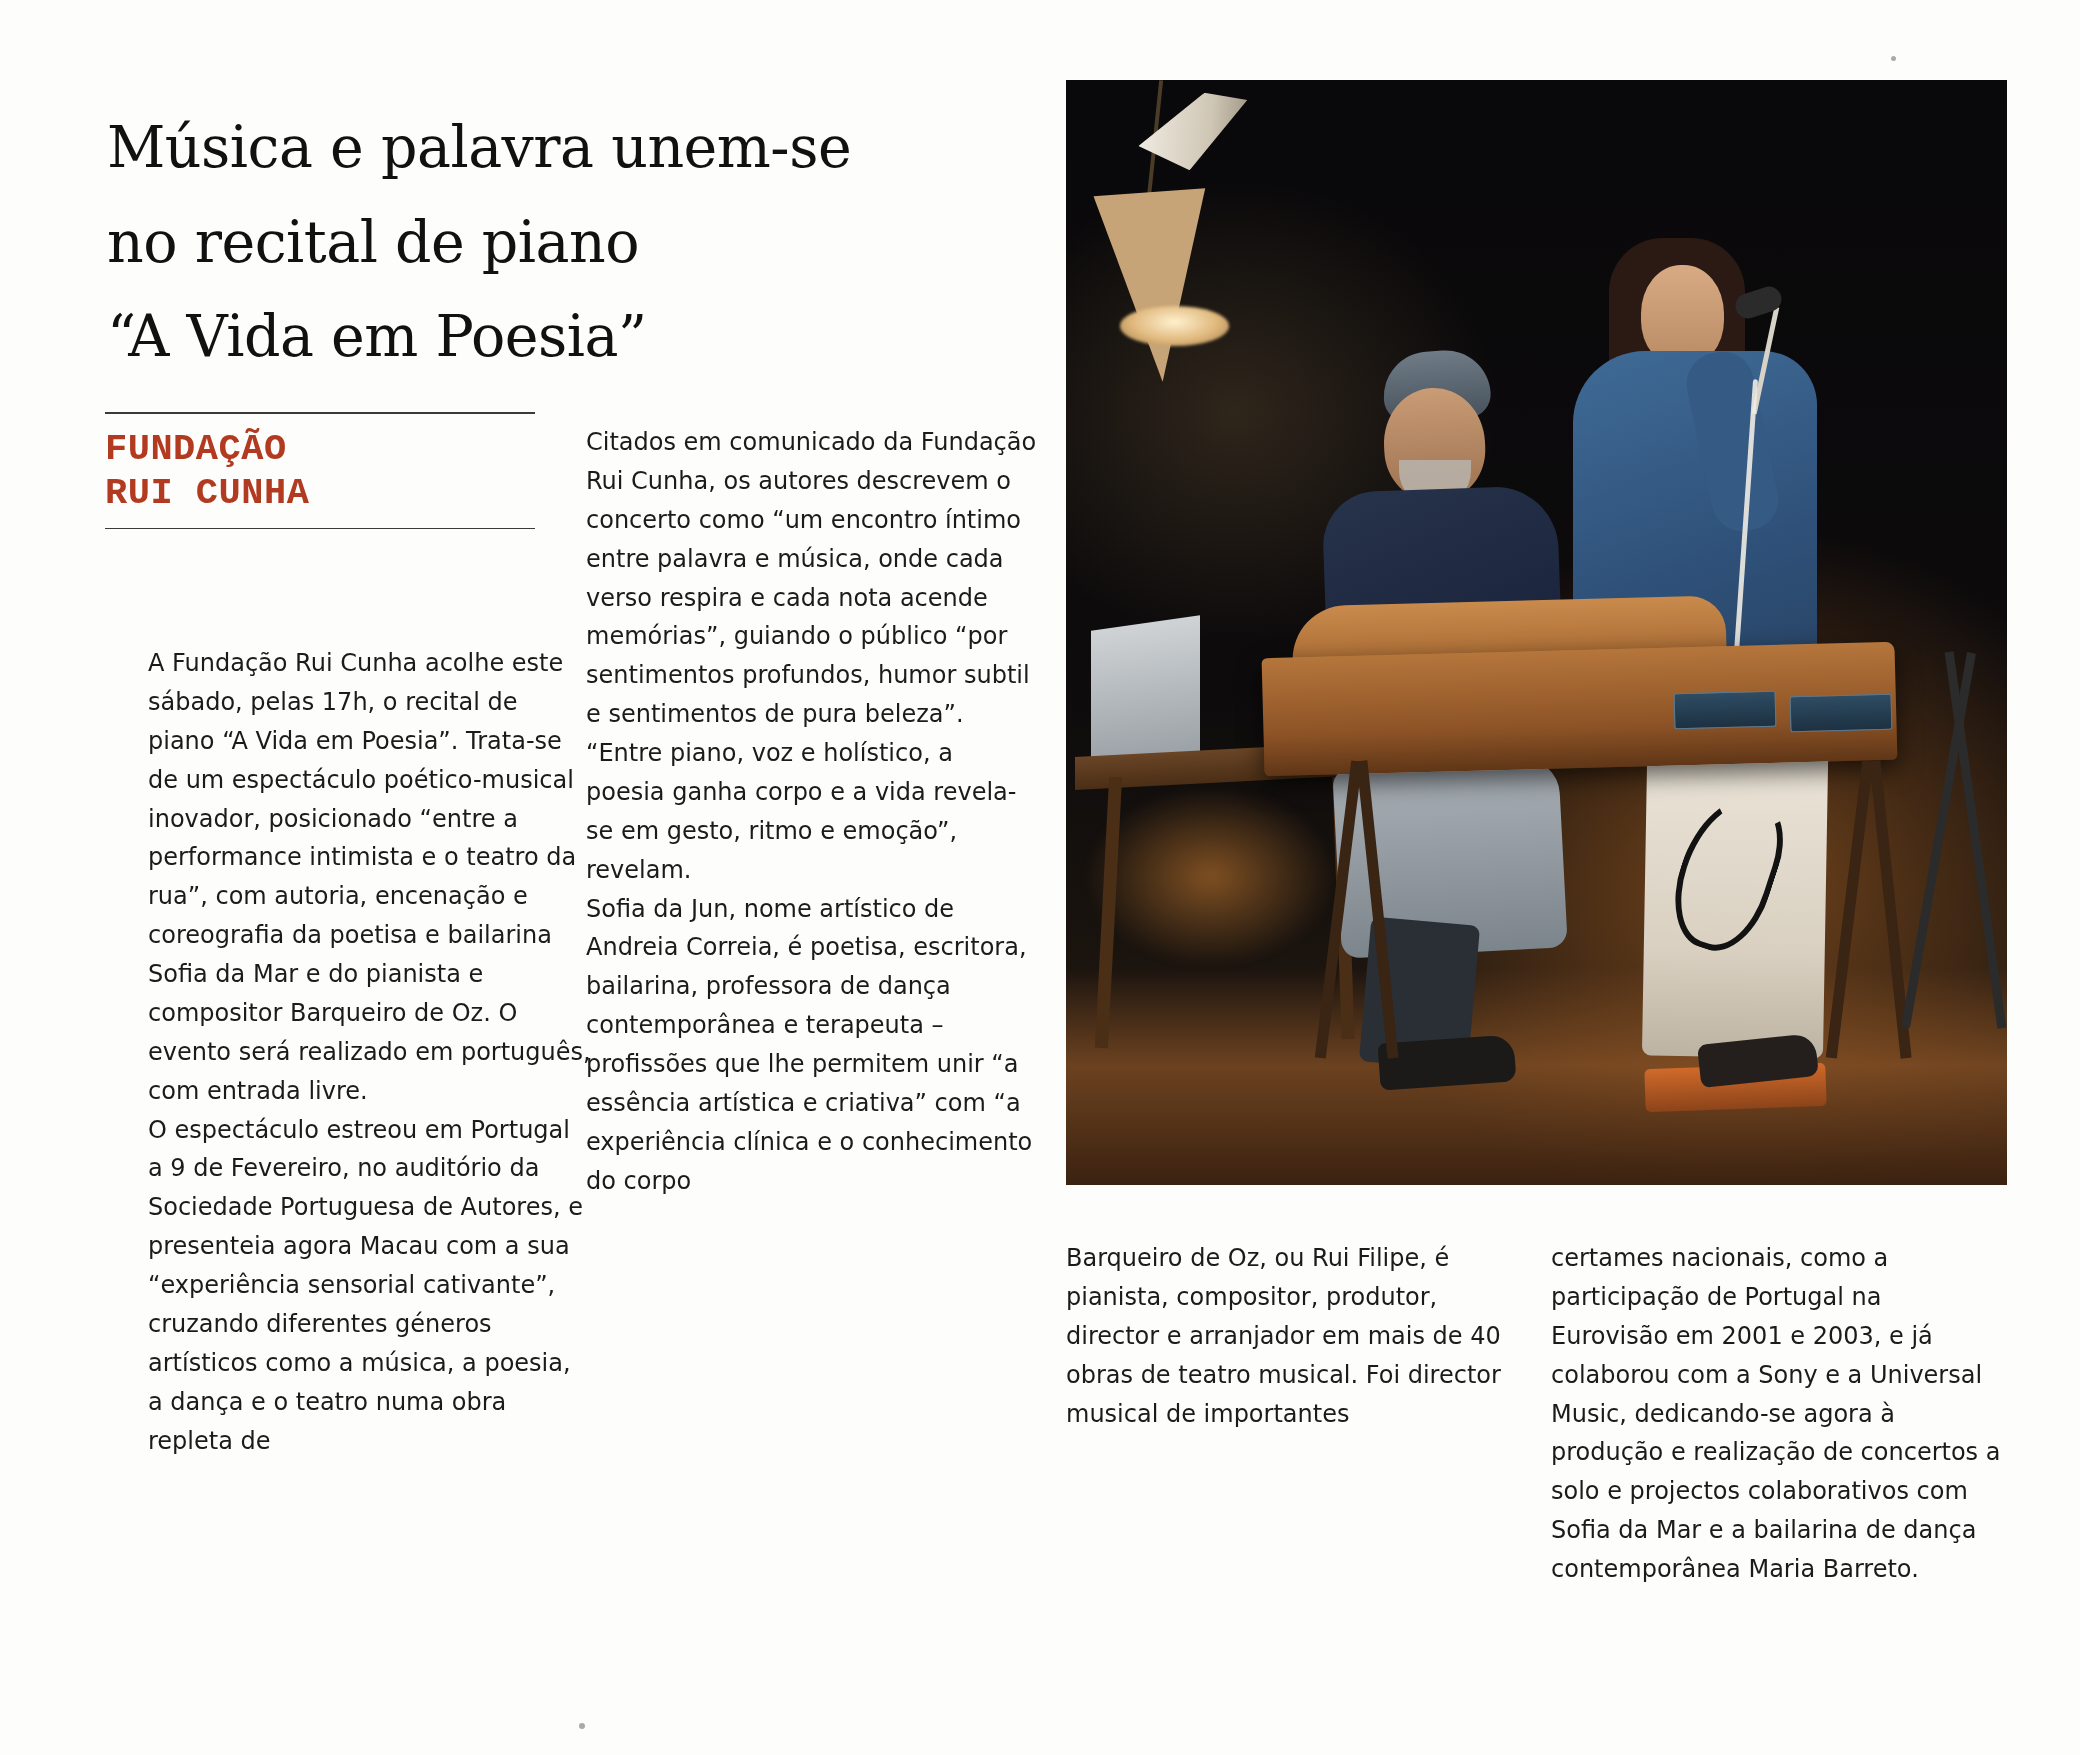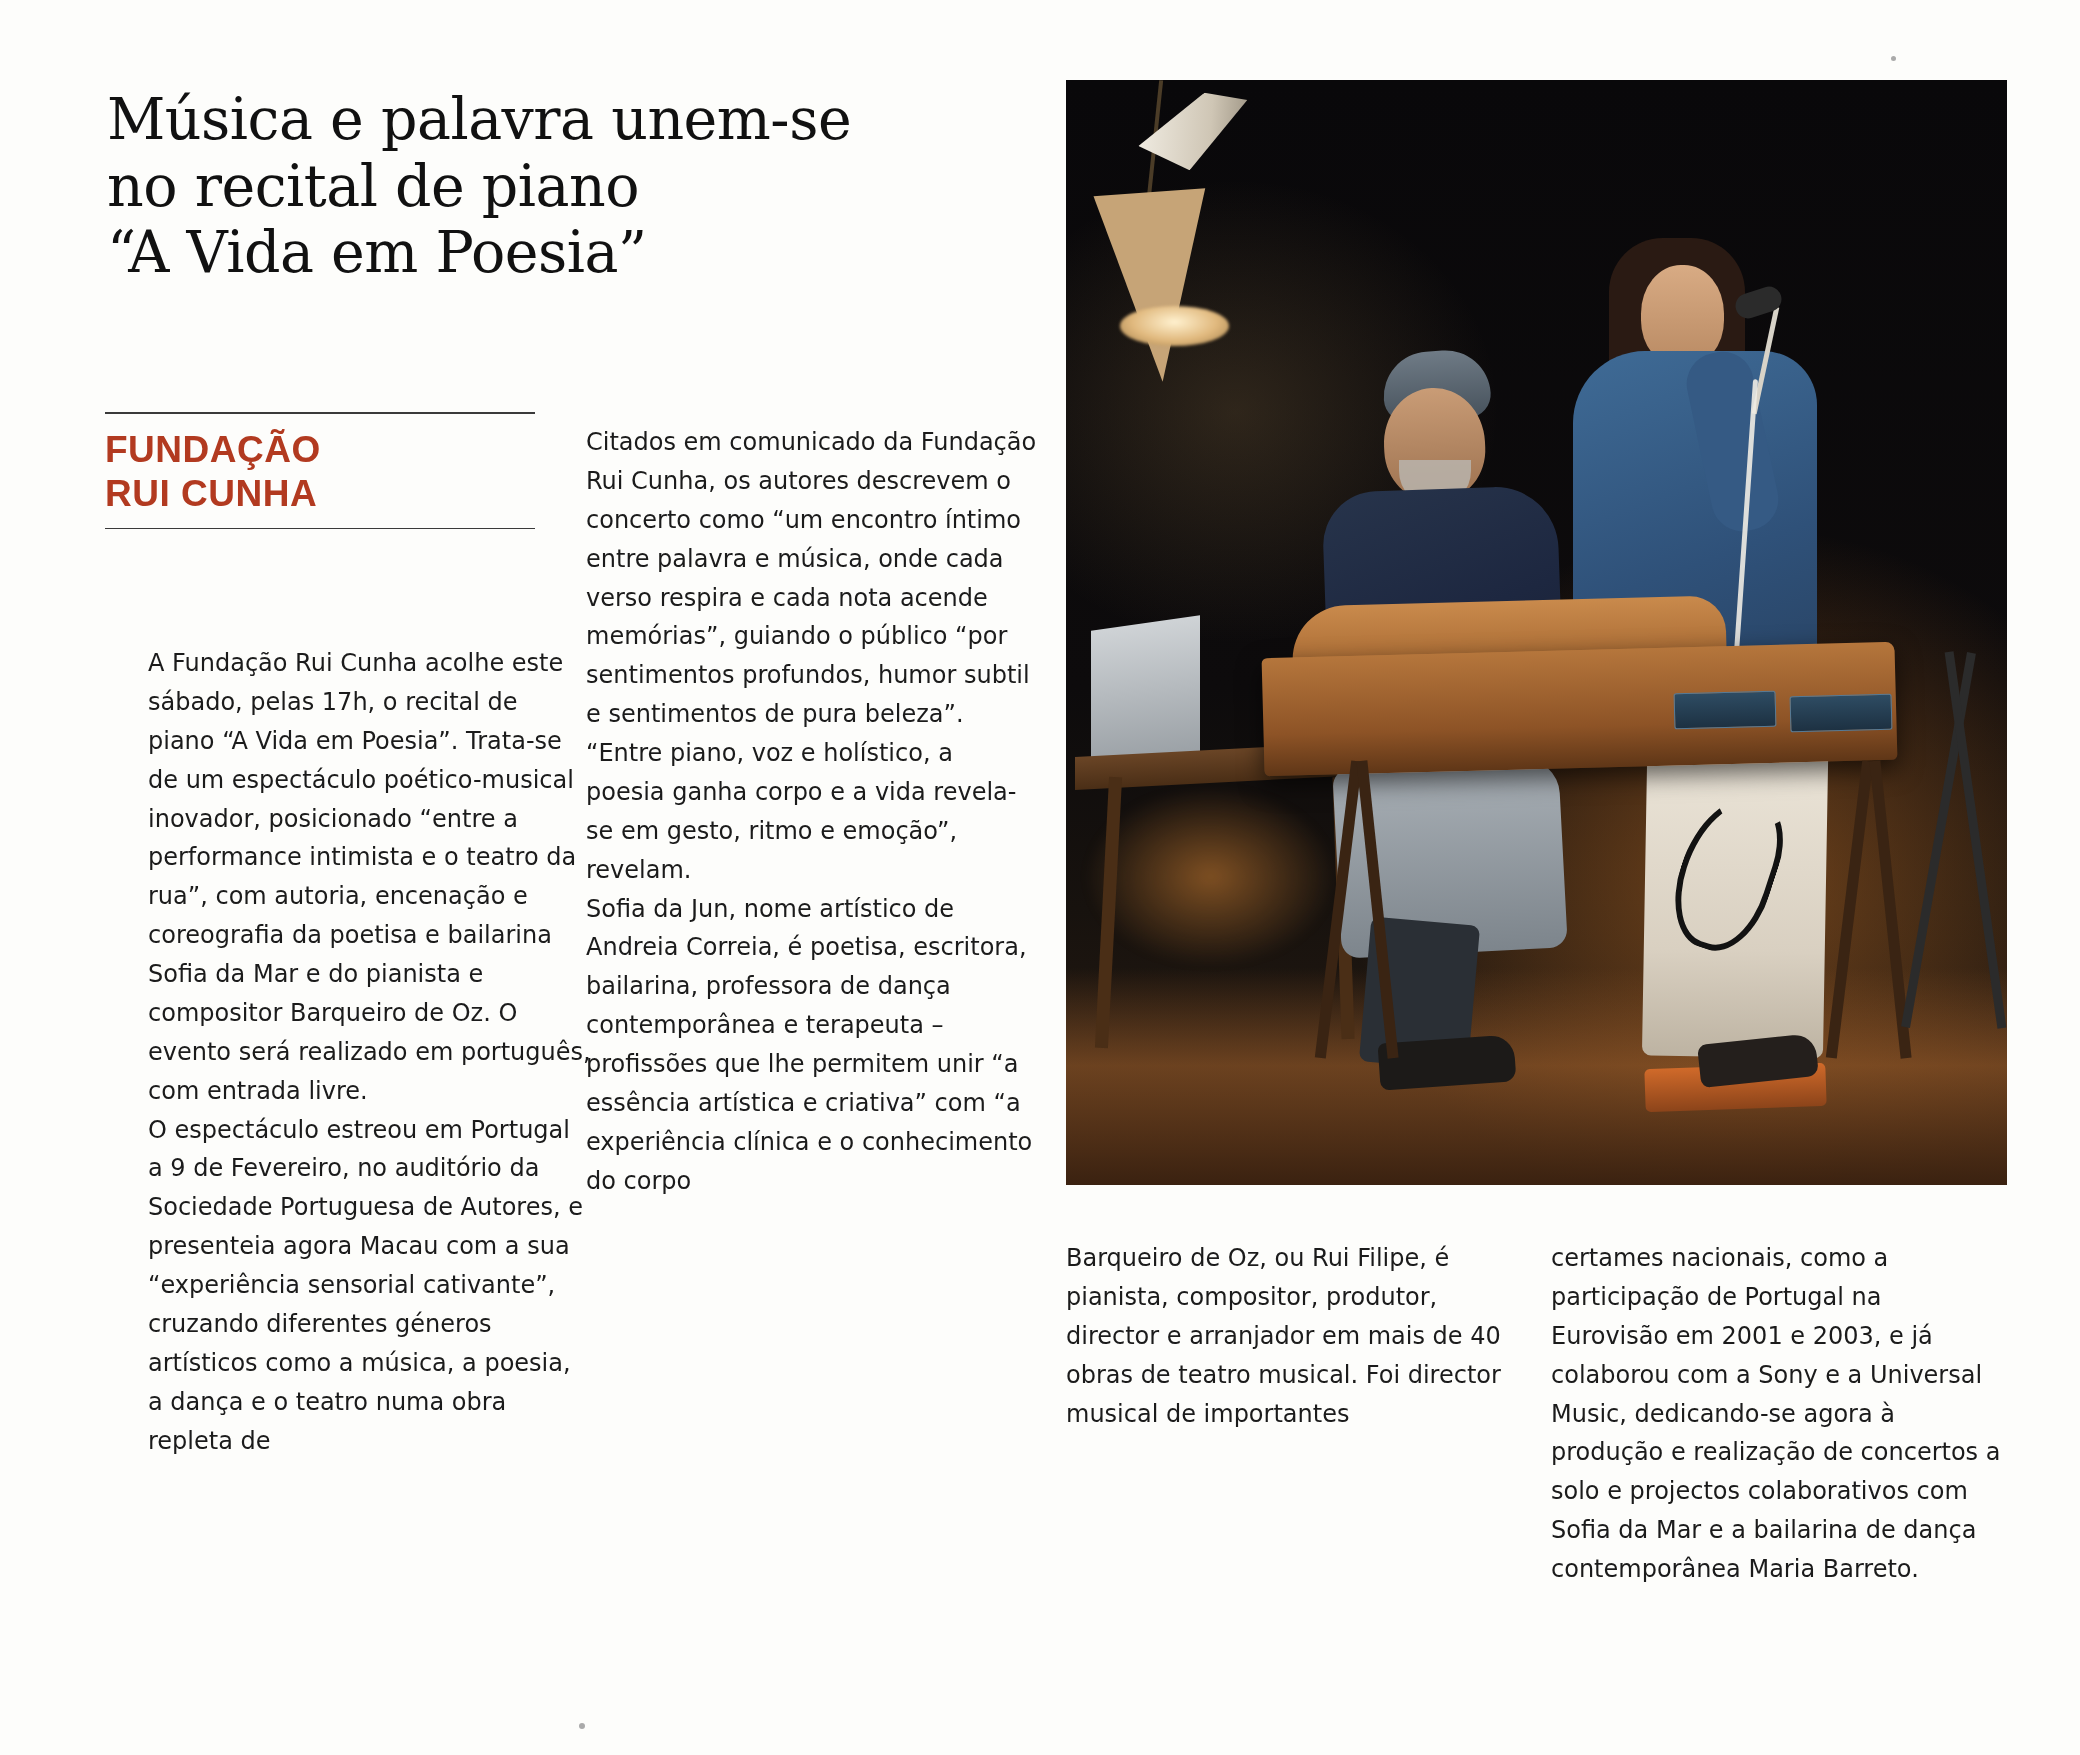--- a/index.html
+++ b/index.html
@@ -30,36 +30,37 @@
     font-family: "DejaVu Serif", serif;
     font-size: 57px;
     line-height: 1.17;
     color: #111;
     letter-spacing: -0.5px;
     font-weight: 400;
   }
   .headline .l {
     display: block;
     white-space: pre;
+    margin-top: 28px;
   }
 
   
   .brand-block {
     position: absolute;
     left: 105px;
     top: 412px;
     width: 430px;
   }
   .rule {
     height: 1.8px;
     background: #3a3a3a;
     width: 100%;
   }
   .brand {
-    font-family: Liberation Sans, sans-serif;
+    font-family: Liberation Mono, monospace;
     font-weight: bold;
     color: #b23a20;
     font-size: 37px;
     line-height: 1.17;
     letter-spacing: 0.5px;
     padding: 14.5px 0 12.7px 0;
   }
   .brand span { display: block; }
 
   

